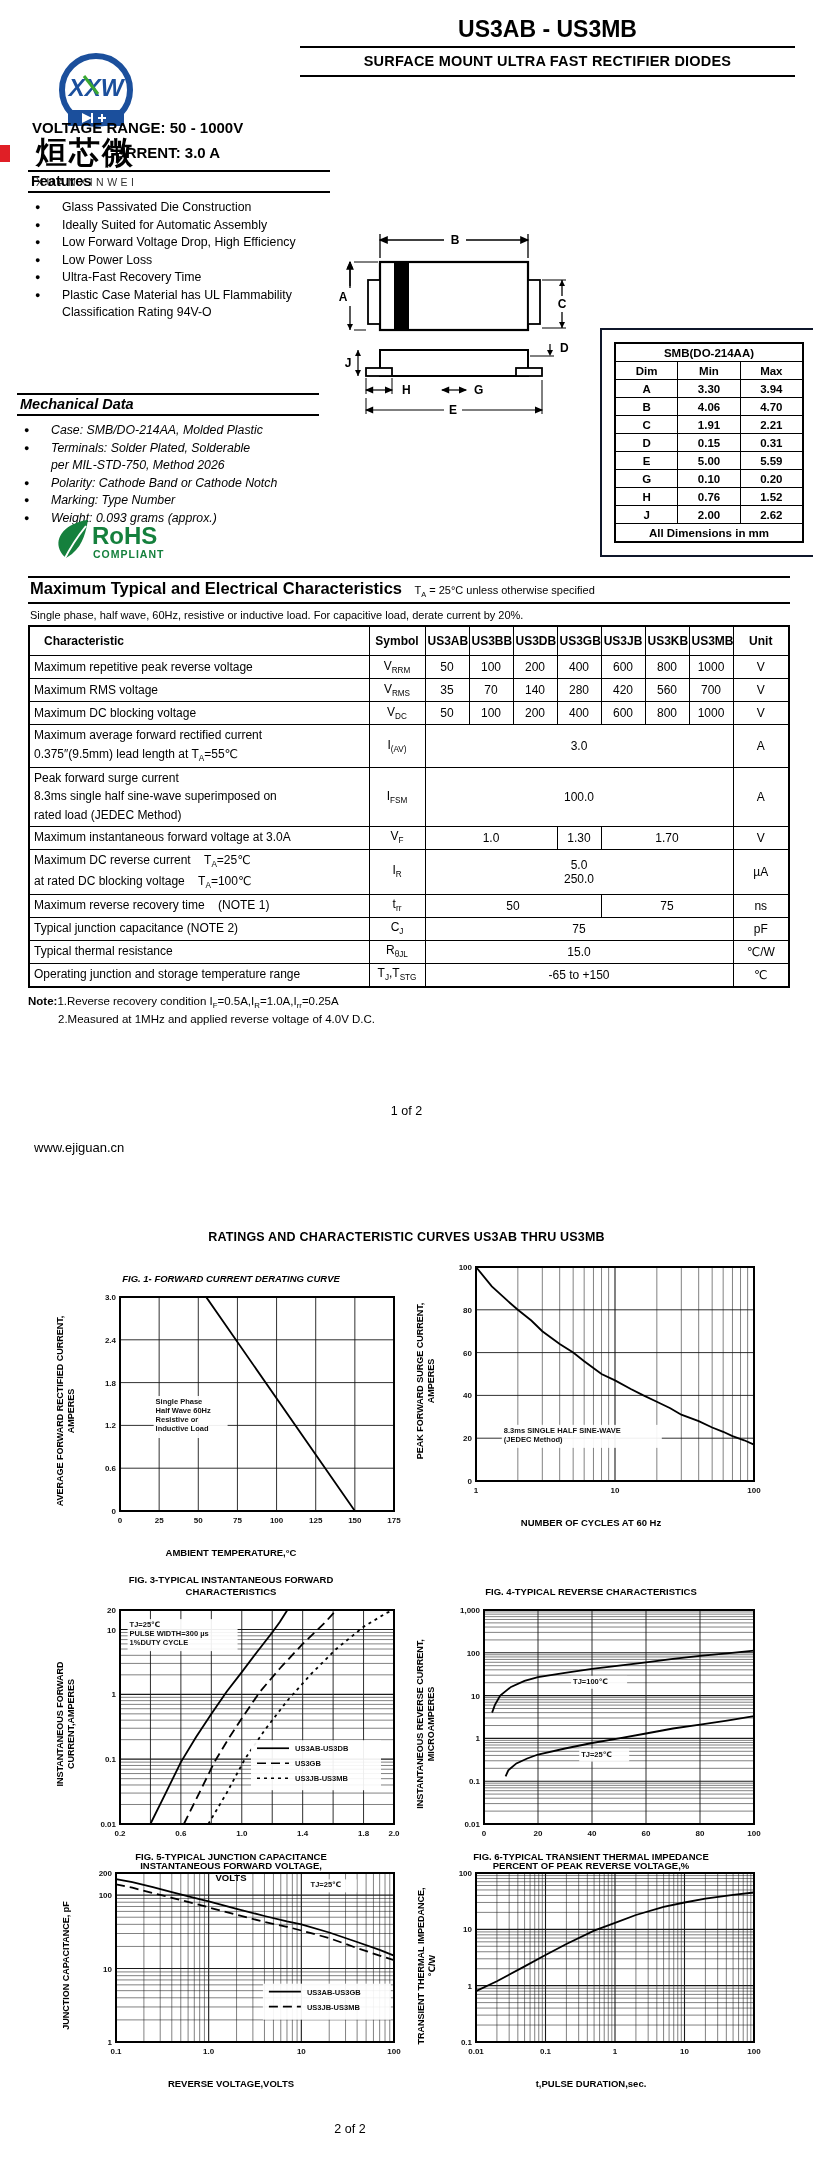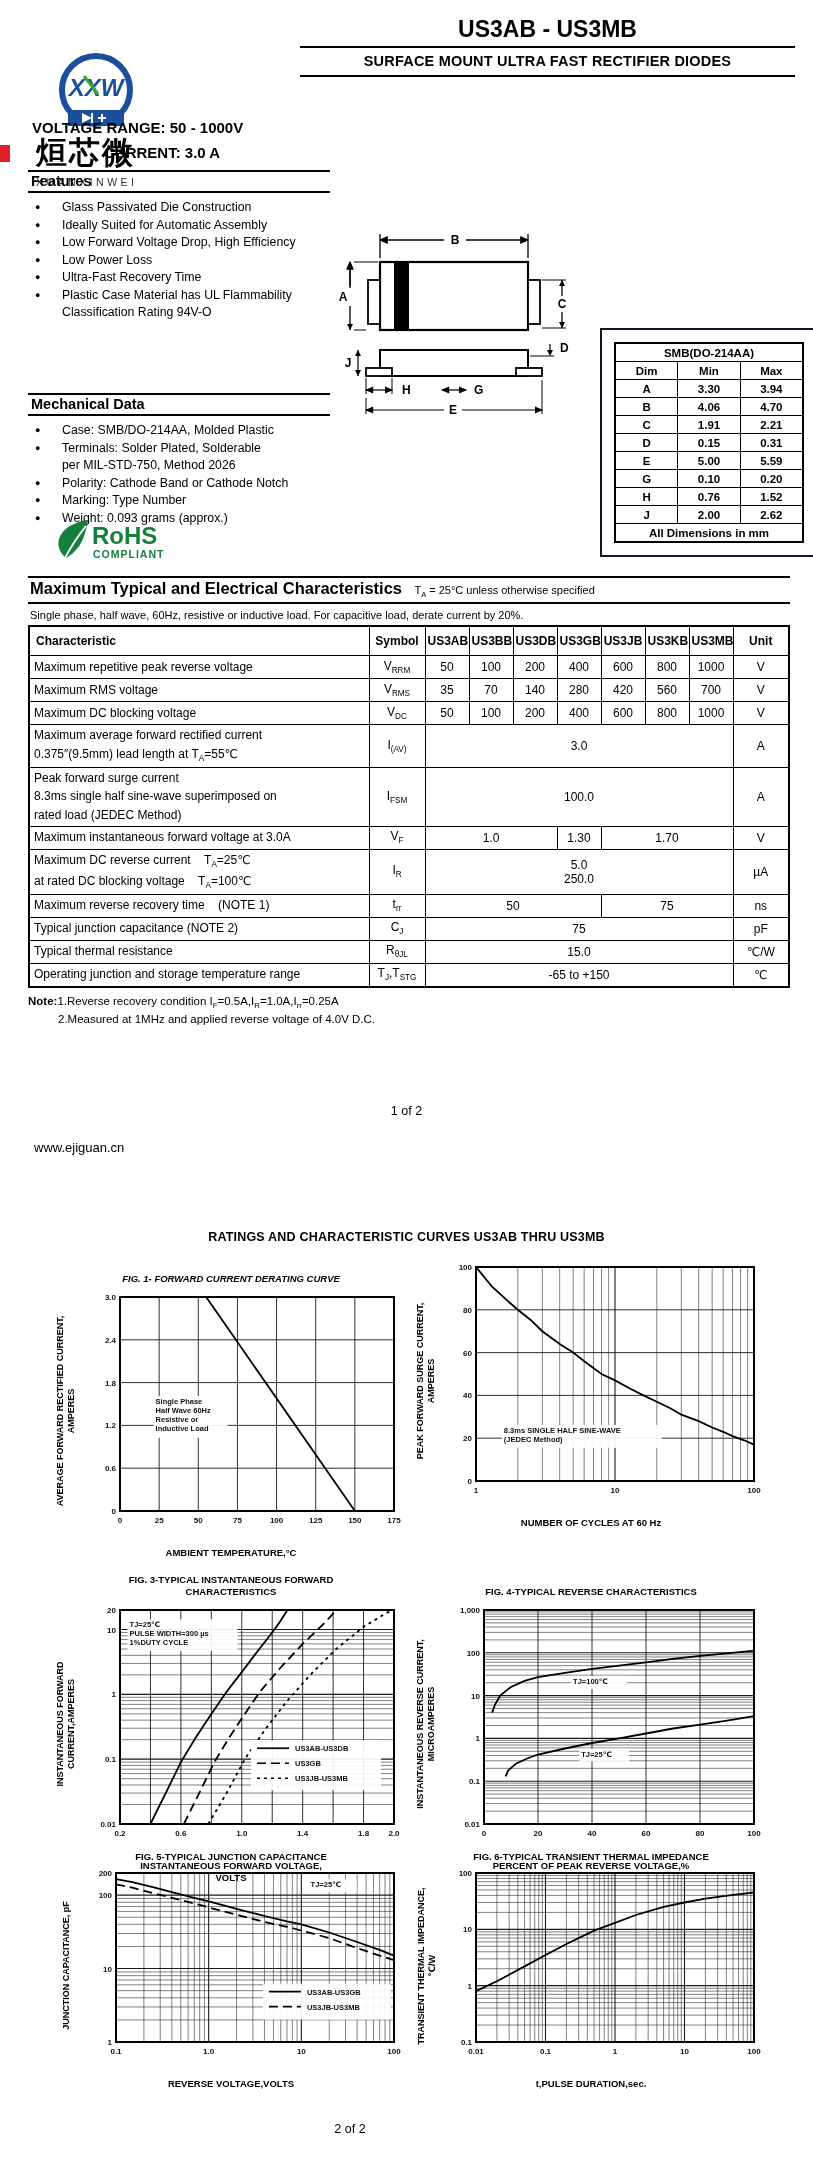--- a/index.html
+++ b/index.html
@@ -250,21 +250,21 @@
               <td>2.62</td>
             </tr>
             <tr>
               <td colspan="3">All Dimensions in mm</td>
             </tr>
           </tbody>
         </table>
       </div>
   </div>
 
-  <div class="abs sect" style="left:28px;top:393px;">
+  <div class="abs sect" style="left:17px;top:393px;font-style:italic;">
     <div class="sect-head">Mechanical Data</div>
     <div class="bullets" id="mech-list">
         <div class="bullet-item"><span class="bullet">●</span><span>Case: SMB/DO-214AA, Molded Plastic</span></div>
         <div class="bullet-item"><span class="bullet">●</span><span>Terminals: Solder Plated, Solderable</span></div>
         <div class="bullet-item cont"><span>per MIL-STD-750, Method 2026</span></div>
         <div class="bullet-item"><span class="bullet">●</span><span>Polarity: Cathode Band or Cathode Notch</span></div>
         <div class="bullet-item"><span class="bullet">●</span><span>Marking: Type Number</span></div>
         <div class="bullet-item"><span class="bullet">●</span><span>Weight: 0.093 grams (approx.)</span></div>
       </div>
   </div>
@@ -292,21 +292,21 @@
           <col style="width: 44px;">
           <col style="width: 44px;">
           <col style="width: 44px;">
           <col style="width: 44px;">
           <col style="width: 44px;">
           <col style="width: 44px;">
           <col style="width: 56px;">
         </colgroup>
         <tbody>
           <tr>
-            <th style="text-align: left; padding-left: 6px;">Characteristic</th>
+            <th style="text-align: left; padding-left: 14px;">Characteristic</th>
             <th style="text-align: center;">Symbol</th>
             <th style="text-align: center;">US3AB</th>
             <th style="text-align: center;">US3BB</th>
             <th style="text-align: center;">US3DB</th>
             <th style="text-align: center;">US3GB</th>
             <th style="text-align: center;">US3JB</th>
             <th style="text-align: center;">US3KB</th>
             <th style="text-align: center;">US3MB</th>
             <th style="text-align: center;">Unit</th>
           </tr>

